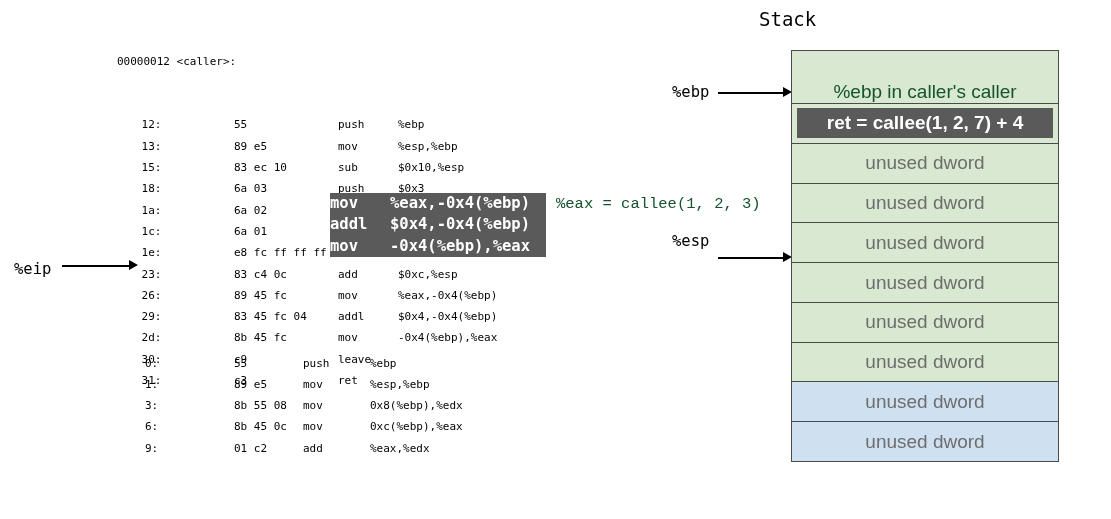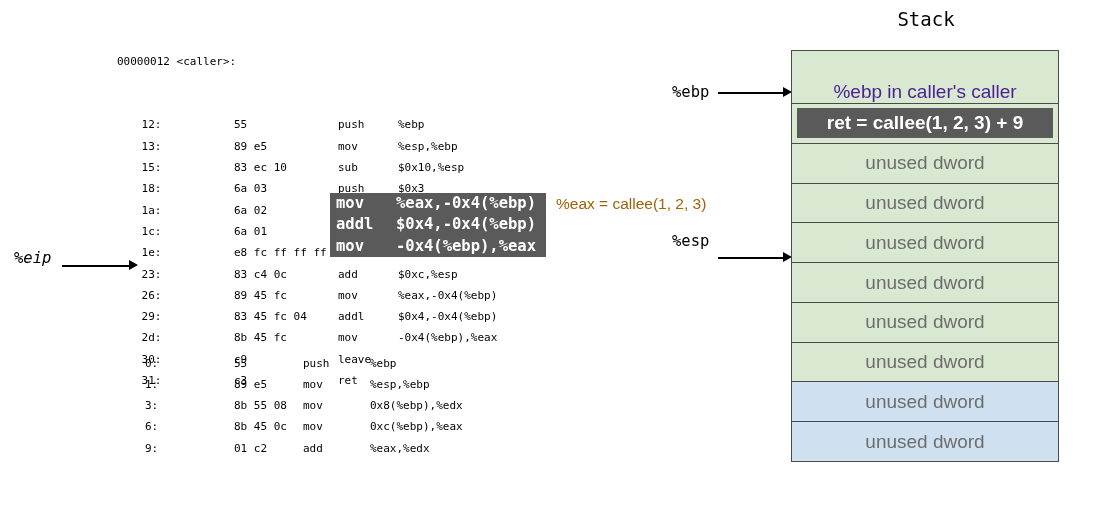--- a/index.html
+++ b/index.html
@@ -72,47 +72,46 @@
   }
   #hl-box .hl-line {
     display: block;
     height: 21.3px;
     line-height: 21.3px;
     color: #ffffff;
     font-weight: bold;
     font-family: "DejaVu Sans Mono", "Liberation Mono", monospace;
     font-size: 15.5px;
     white-space: pre;
-    padding-left: 6px;
   }
   #hl-box .hl-mnem {
     display: inline-block;
     width: 60px;
   }
 
   
   #eax-annot {
     position: absolute;
     left: 556px;
     top: 195px;
-    font-family: Liberation Sans, sans-serif;
+    font-family: Liberation Mono, monospace;
     font-size: 15.5px;
-    color: #a16207;
+    color: #14532d;
     white-space: pre;
   }
 
   
   .reg-label {
     position: absolute;
     font-family: "DejaVu Sans Mono", "Liberation Mono", monospace;
     font-size: 15.5px;
     color: #000000;
     white-space: pre;
   }
-  #eip-label { left: 14px; top: 249px; font-style: italic; }
+  #eip-label { left: 14px; top: 260px; }
   #ebp-label { left: 672px; top: 83px; }
   #esp-label { left: 672px; top: 232px; }
 
   .arrow {
     position: absolute;
     height: 11px;
   }
   .arrow .shaft {
     position: absolute;
     left: 0;
@@ -137,24 +136,23 @@
   #ebp-arrow .shaft { width: 66px; }
   #ebp-arrow .head { left: 65px; }
 
   #esp-arrow { left: 718px; top: 252px; width: 75px; }
   #esp-arrow .shaft { width: 66px; }
   #esp-arrow .head { left: 65px; }
 
   
   #stack-title {
     position: absolute;
-    left: 791px;
+    left: 759px;
     top: 8px;
     width: 270px;
-    text-align: center;
     font-family: "DejaVu Sans Mono", "Liberation Mono", monospace;
     font-size: 19px;
     color: #000000;
   }
   #stack-box {
     position: absolute;
     left: 791px;
     top: 50px;
     width: 268px;
     height: 412px;
@@ -170,21 +168,21 @@
     display: flex;
     align-items: center;
     justify-content: center;
     font-family: "Liberation Sans", sans-serif;
     font-size: 19px;
     position: relative;
   }
   .stack-cell:last-child { border-bottom: none; }
   .cell-green { background: #d9e8d0; }
   .cell-blue  { background: #cfe0f0; }
-  .cell-text-dark { color: #4c1d95; margin-top: 30px; }
+  .cell-text-dark { color: #14532d; margin-top: 30px; }
   .cell-text-gray { color: #6d6d6d; }
   .cell-hl {
     background: #5a5a5a;
     color: #ffffff;
     font-weight: bold;
     font-size: 19px;
     line-height: 1;
     padding: 5px 3px 6px 3px;
     width: 256px;
     box-sizing: border-box;
@@ -229,21 +227,21 @@
   <div class="shaft"></div>
     <div class="head"></div>
 </div>
 
 <div id="stack-title">Stack</div>
 <div id="stack-box">
     <div class="stack-cell cell-green">
       <div class="cell-text-dark">%ebp in caller's caller</div>
     </div>
     <div class="stack-cell cell-green">
-      <div class="cell-hl">ret = callee(1, 2, 3) + 9</div>
+      <div class="cell-hl">ret = callee(1, 2, 7) + 4</div>
     </div>
     <div class="stack-cell cell-green">
       <div class="cell-text-gray">unused dword</div>
     </div>
     <div class="stack-cell cell-green">
       <div class="cell-text-gray">unused dword</div>
     </div>
     <div class="stack-cell cell-green">
       <div class="cell-text-gray">unused dword</div>
     </div>

